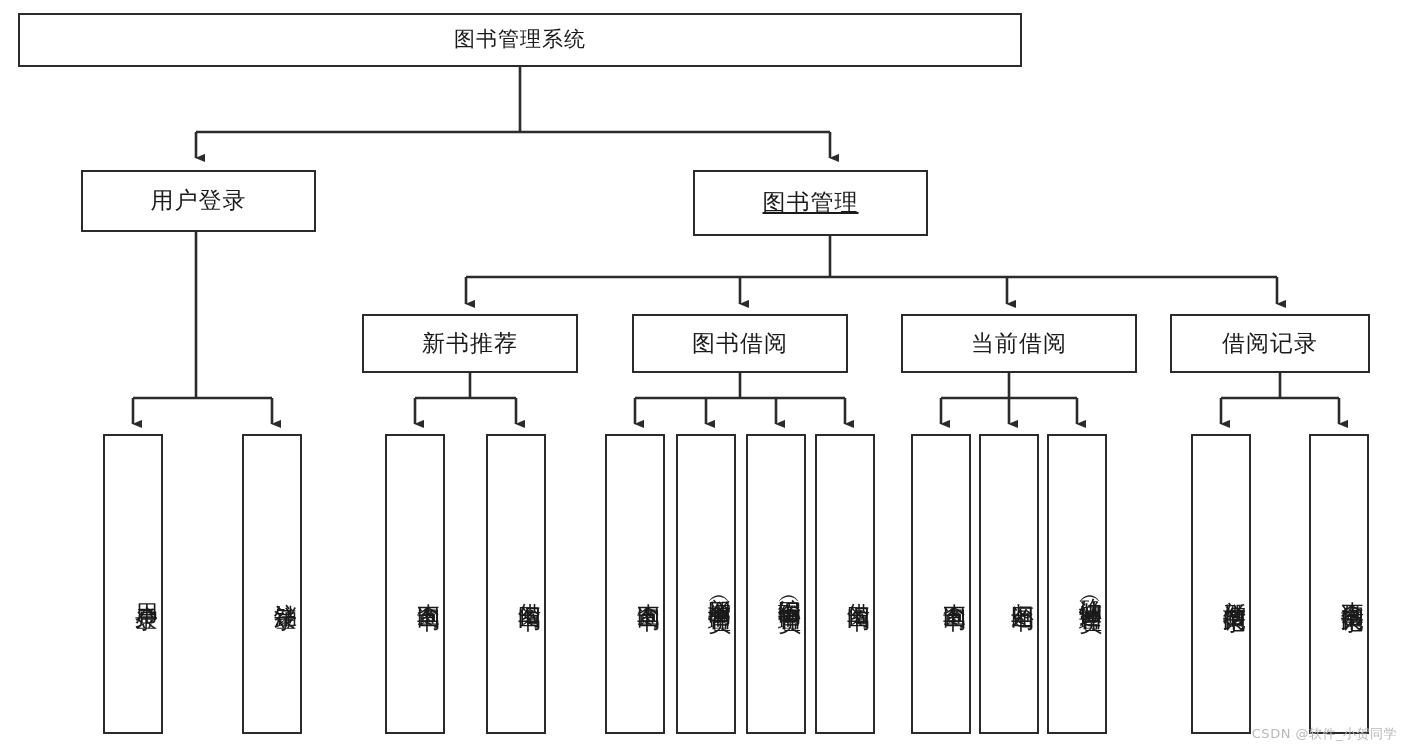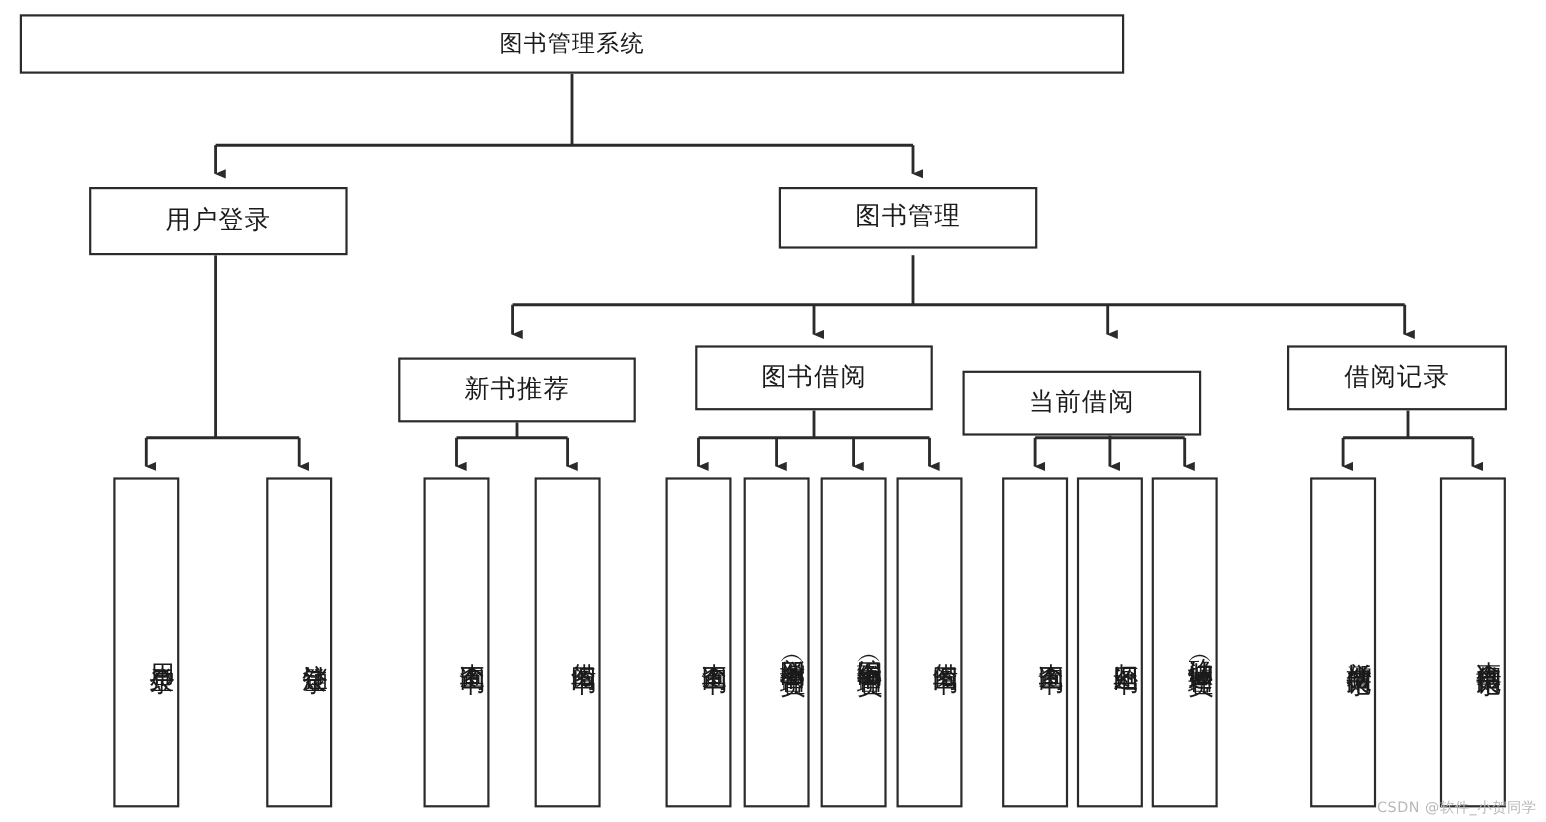--- a/index.html
+++ b/index.html
@@ -120,31 +120,31 @@
     </g>
   </svg>
 
   <div class="node horiz root" style="left:18px; top:13px; width:1004px; height:54px;">
     <span>图书管理系统</span>
   </div>
 
   <div class="node horiz" style="left:81px; top:170px; width:235px; height:62px;">
     <span>用户登录</span>
   </div>
-  <div class="node horiz" style="left:708px; top:170px; width:235px; height:56px;">
+  <div class="node horiz" style="left:693px; top:170px; width:235px; height:66px;text-decoration:underline;">
     <span>图书管理</span>
   </div>
 
-  <div class="node horiz" style="left:362px; top:314px; width:216px; height:59px;margin-top:11px;">
+  <div class="node horiz" style="left:362px; top:314px; width:216px; height:59px;">
     <span>新书推荐</span>
   </div>
   <div class="node horiz" style="left:632px; top:314px; width:216px; height:59px;">
     <span>图书借阅</span>
   </div>
-  <div class="node horiz" style="left:875px; top:314px; width:217px; height:59px;margin-top:23px;">
+  <div class="node horiz" style="left:901px; top:314px; width:236px; height:59px;">
     <span>当前借阅</span>
   </div>
   <div class="node horiz" style="left:1170px; top:314px; width:200px; height:59px;">
     <span>借阅记录</span>
   </div>
 
   <div class="node vert" style="left:103px; top:434px; width:60px; height:300px;">
     <span>用户登录</span>
   </div>
   <div class="node vert" style="left:242px; top:434px; width:60px; height:300px;">

